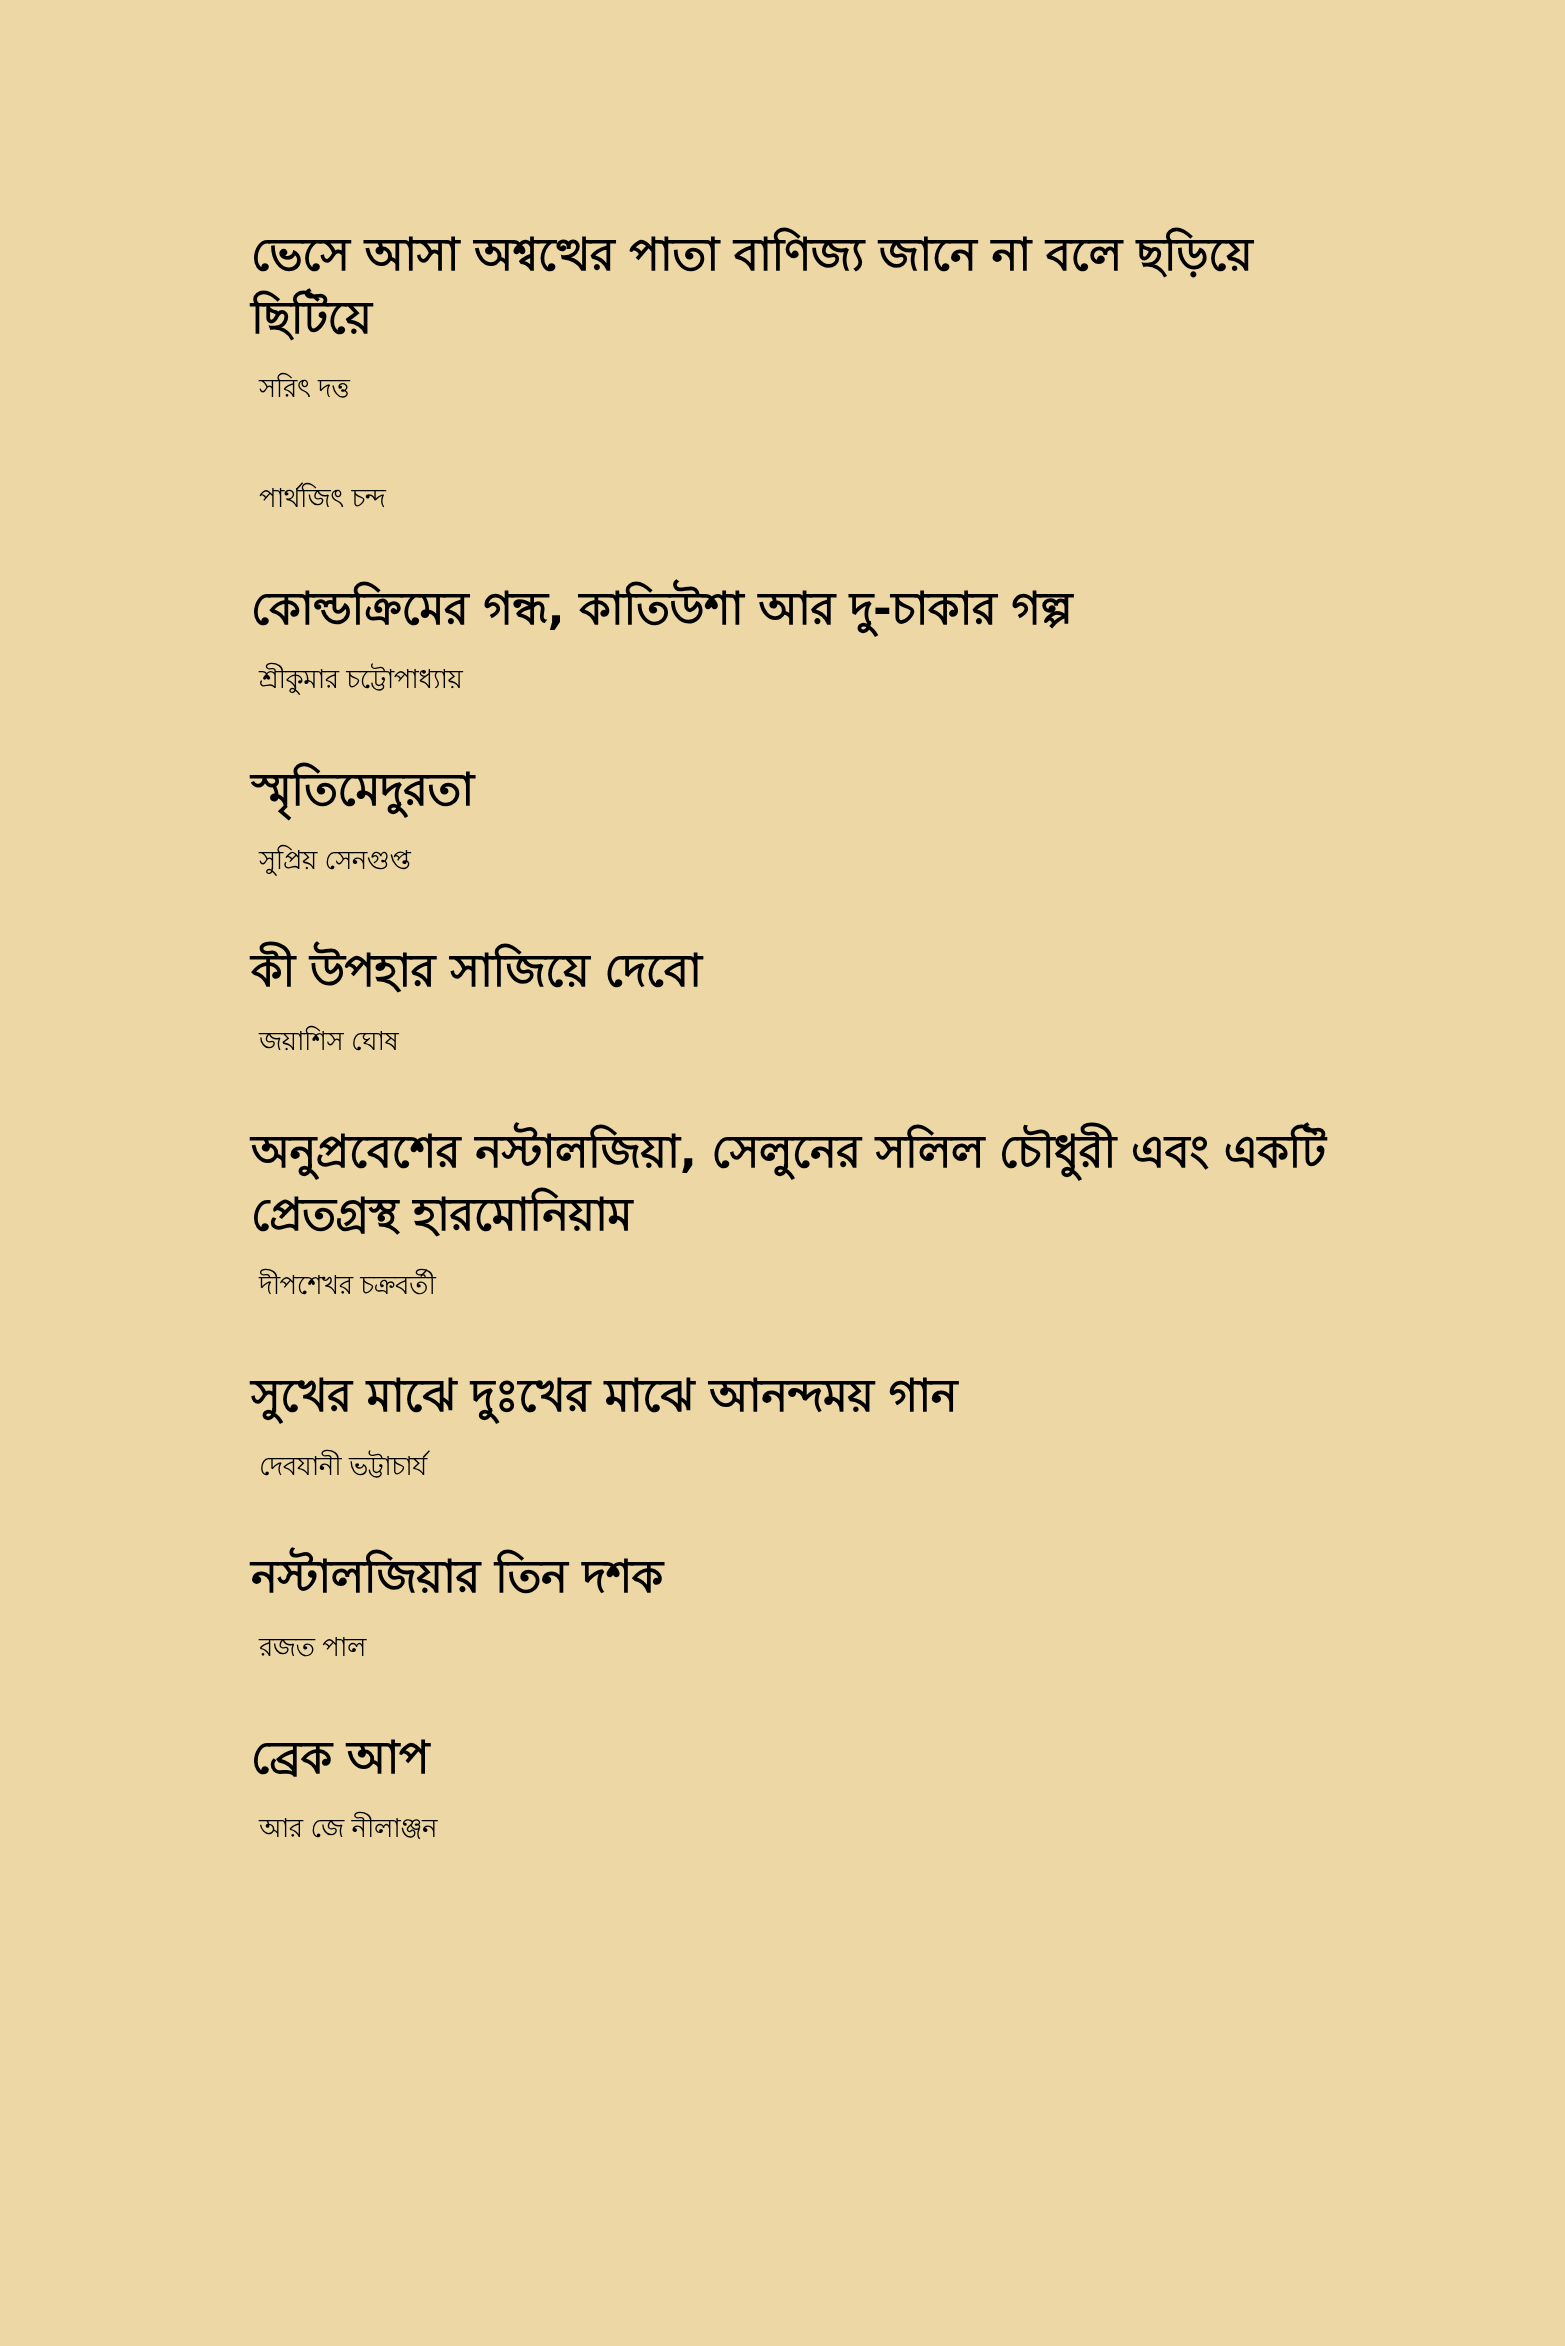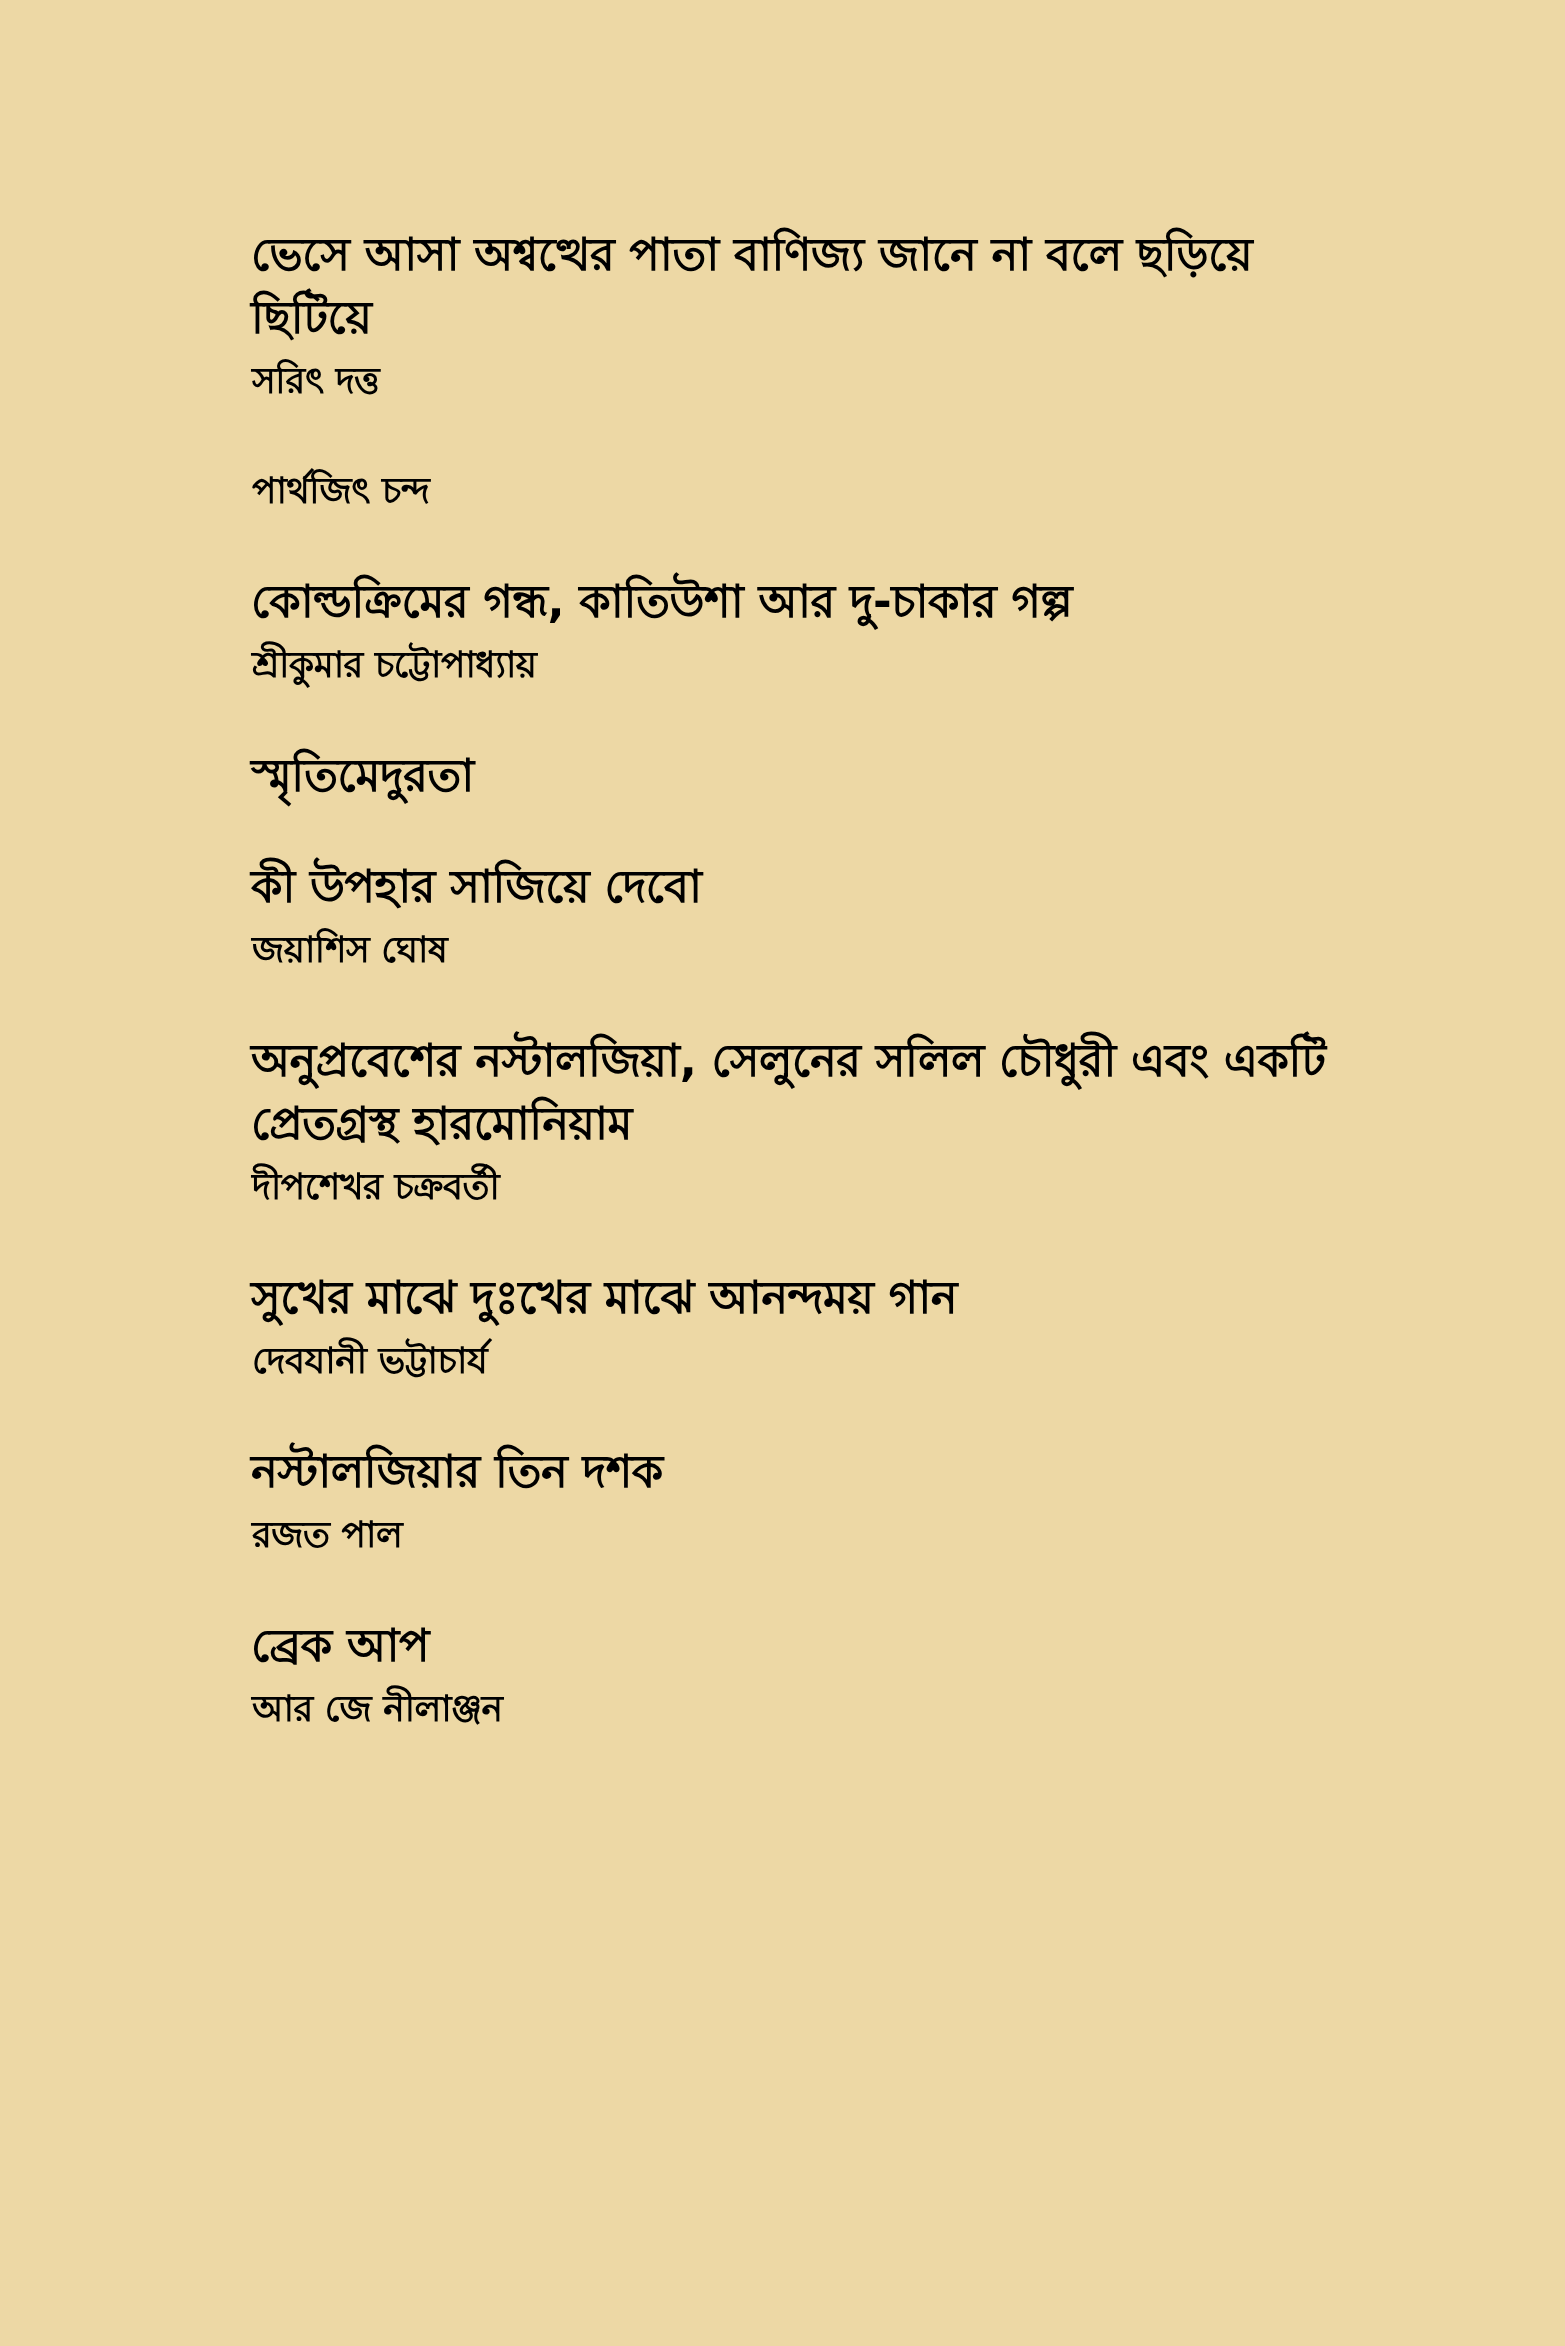--- a/index.html
+++ b/index.html
@@ -28,24 +28,24 @@
       margin-bottom: 48px;
     }
     .title {
       font-weight: bold;
       font-size: 45px;
       line-height: 63px;
       margin: 0;
       letter-spacing: -0.5px;
     }
     .author {
-      font-weight: bold;
-      font-size: 36px;
+      font-weight: normal;
+      font-size: 26px;
       line-height: 62px;
-      margin: 1px;
+      margin: 8px;
       letter-spacing: -0.5px;
     }
   </style>
 </head>
 <body>
 
 <div class="toc">
 
   <div class="entry">
     <p class="title">ভেসে আসা অশ্বত্থের পাতা বাণিজ্য জানে না বলে ছড়িয়ে ছিটিয়ে</p>
@@ -56,20 +56,21 @@
     <p class="author">পার্থজিৎ চন্দ</p>
   </div>
 
   <div class="entry">
     <p class="title">কোল্ডক্রিমের গন্ধ, কাতিউশা আর দু-চাকার গল্প</p>
     <p class="author">শ্রীকুমার চট্টোপাধ্যায়</p>
   </div>
 
   <div class="entry">
     <p class="title">স্মৃতিমেদুরতা</p>
+    <p class="author">সুপ্রিয় সেনগুপ্ত</p>
   </div>
 
   <div class="entry">
   </div>
 
   <div class="entry">
     <p class="title">কী উপহার সাজিয়ে দেবো</p>
     <p class="author">জয়াশিস ঘোষ</p>
   </div>
 

